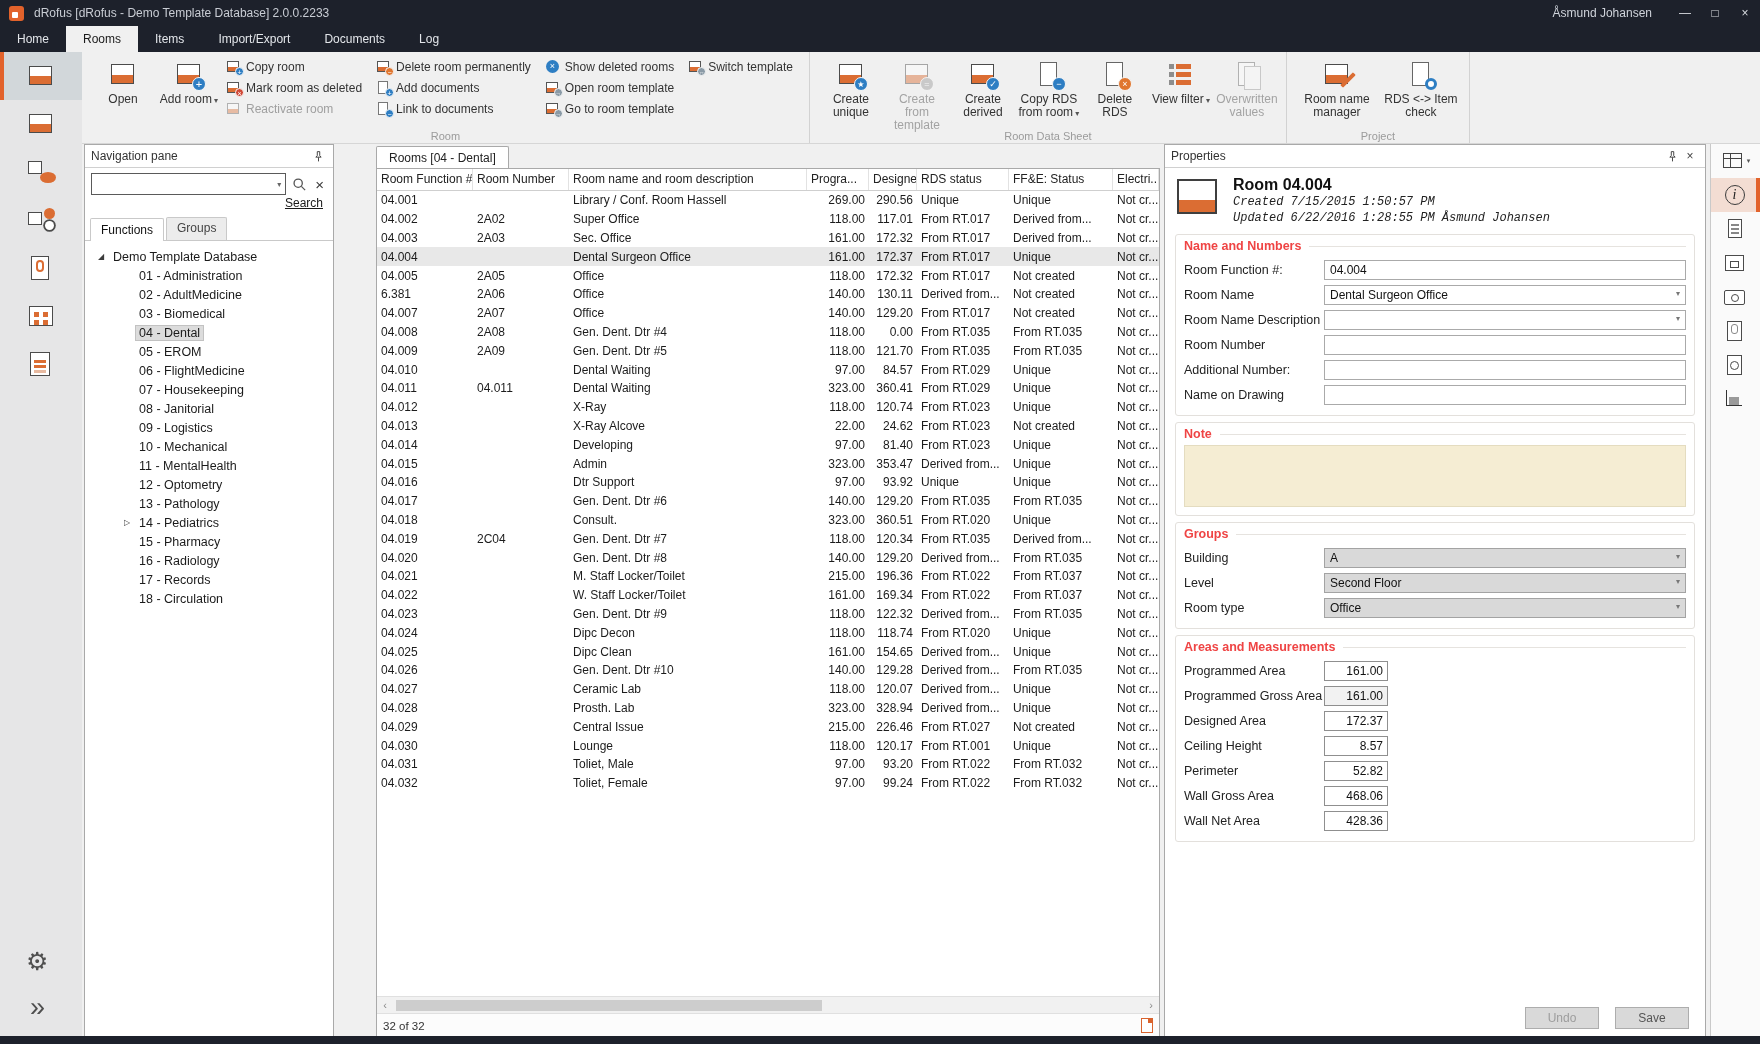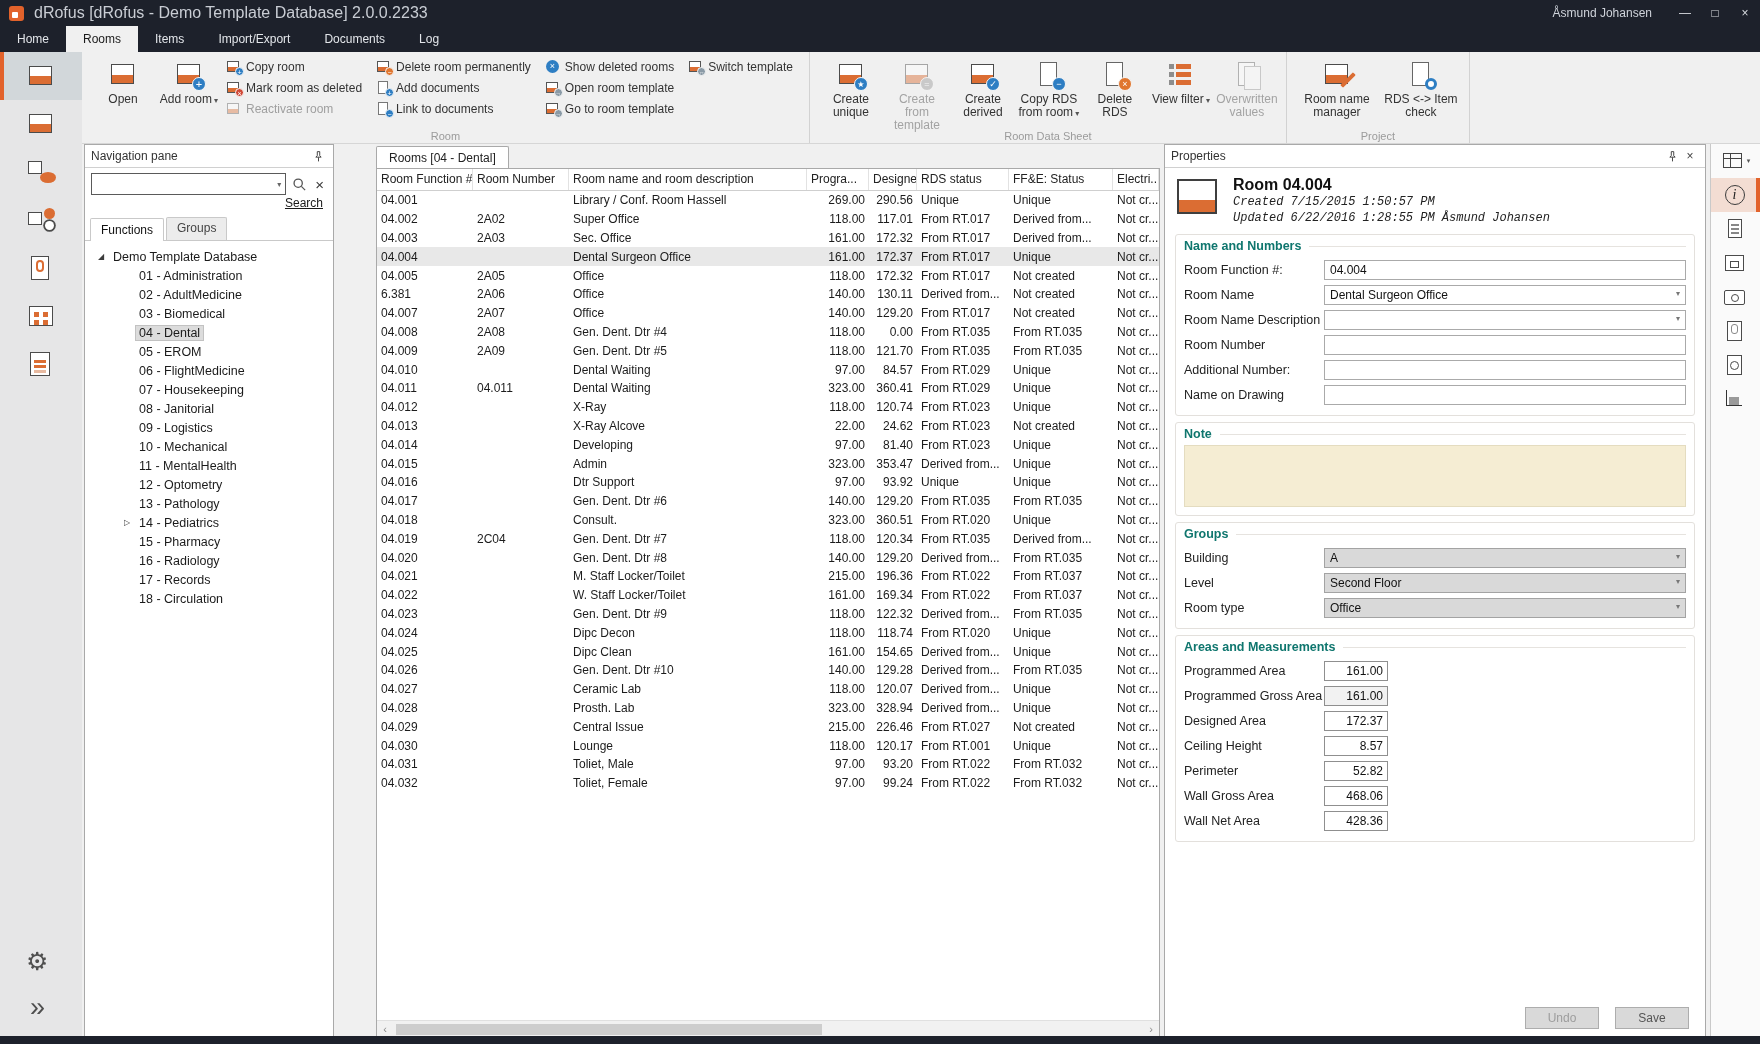--- a/index.html
+++ b/index.html
@@ -5,21 +5,21 @@
   * { margin:0; padding:0; box-sizing:border-box; }
   html,body { width:1760px; height:1044px; overflow:hidden; }
   body { font-family:"Liberation Sans","DejaVu Sans",sans-serif; font-size:12px; color:#222;
          background:#f0f0f0; position:relative; }
 
   
   .titlebar { position:absolute; left:0; top:0; width:1760px; height:26px; background:#1d212b;
               display:flex; align-items:center; color:#c9cdd4; }
   .appicon { width:15px; height:15px; margin:0 10px 0 9px; background:#e2622b; border-radius:3px; position:relative; }
   .appicon::after { content:""; position:absolute; left:3px; bottom:3px; width:6px; height:6px; background:#fff; border-radius:1px; }
-  .wtitle { font-size:16px; }
+  .wtitle { font-size:12px; }
   .tbar-right { margin-left:auto; display:flex; align-items:center; height:100%; }
   .username { margin-right:18px; font-size:12px; color:#cfd3da; }
   .winbtn { width:30px; height:100%; display:flex; align-items:center; justify-content:center;
             color:#d8dbe0; font-size:12px; cursor:default; }
 
   
   .menubar { position:absolute; left:0; top:26px; width:1760px; height:26px; background:#1d212b; display:flex; }
   .mtab { padding:0 17px; line-height:26px; color:#e3e6ea; font-size:12px; }
   .mtab.active { background:#f0f0f0; color:#1a1a1a; }
 
@@ -174,21 +174,21 @@
   
   .props { left:1164px; top:144px; width:542px; height:894px; overflow:hidden; }
   .roomhead { display:flex; padding:8px 8px 2px 10px; }
   .roomhead .bigroom { position:relative; width:44px; height:40px; flex:none; margin-right:14px; }
   .roomhead .bigroom::before { content:""; position:absolute; left:2px; top:3px; width:36px; height:31px;
         border:2px solid #3f3f3f; background:linear-gradient(to top,#db6d33 40%,#fff 40%); }
   .rtitle { font-size:16px; font-weight:bold; color:#111; }
   .rmeta { font-size:12px; font-style:italic; color:#222; line-height:16px;font-family:Liberation Mono, monospace; }
   .sect { margin:6px 10px 4px; border:1px solid #e3e0dc; border-radius:3px; padding:2px 8px 8px; }
   .sect-head { display:flex; align-items:center; margin:2px 0 4px; }
-  .sect-title { color:#0f766e; font-weight:bold; font-size:12.5px; white-space:nowrap; margin-right:8px; }
+  .sect-title { color:#ef4444; font-weight:bold; font-size:12.5px; white-space:nowrap; margin-right:8px; }
   .sect-line { flex:1; border-top:1px solid #e6e3df; }
   .pfield { display:flex; align-items:center; height:25px; }
   .pfield .plabel { width:140px; flex:none; font-size:12.5px; color:#222; }
   .pfield .pin { flex:1; position:relative; }
   .pfield input { width:100%; height:20px; border:1px solid #aaa; font-size:12px; padding:0 5px;
                   font-family:inherit; background:#fff; color:#111; outline:none; }
   .pfield.combo .pin::after { content:"▾"; position:absolute; right:6px; top:4px; font-size:8px; color:#777; }
   .pfield.gray input { background:#d9d9d9; border-color:#a3a3a3; }
   .notebox { height:62px; background:#f5edd3; border:1px solid #e4dcc0; margin-top:2px; }
   .afield { display:flex; align-items:center; height:25px; }
@@ -863,20 +863,24 @@
         <span class="td">Not cr...</span>
       </div>
       </div>
     <div class="hscroll">
       <span class="harrow">‹</span>
       <div class="htrack">
           <div class="hthumb"></div>
         </div>
       <span class="harrow">›</span>
     </div>
+    <div class="statusrow">
+      <span class="cnt">32 of 32</span>
+      <span class="pageicon"></span>
+    </div>
   </div>
 </div>
 
 <div class="panel props">
   <div class="phead">
     <span>Properties</span>
     <span class="sp hicon">
       <svg class="pin" viewBox="0 0 16 16">
           <path d="M9.5 2v5l1.8 1.8H4.7L6.5 7V2z M8 9v5" stroke="#444" fill="none" stroke-width="1.2"></path>
         </svg>

